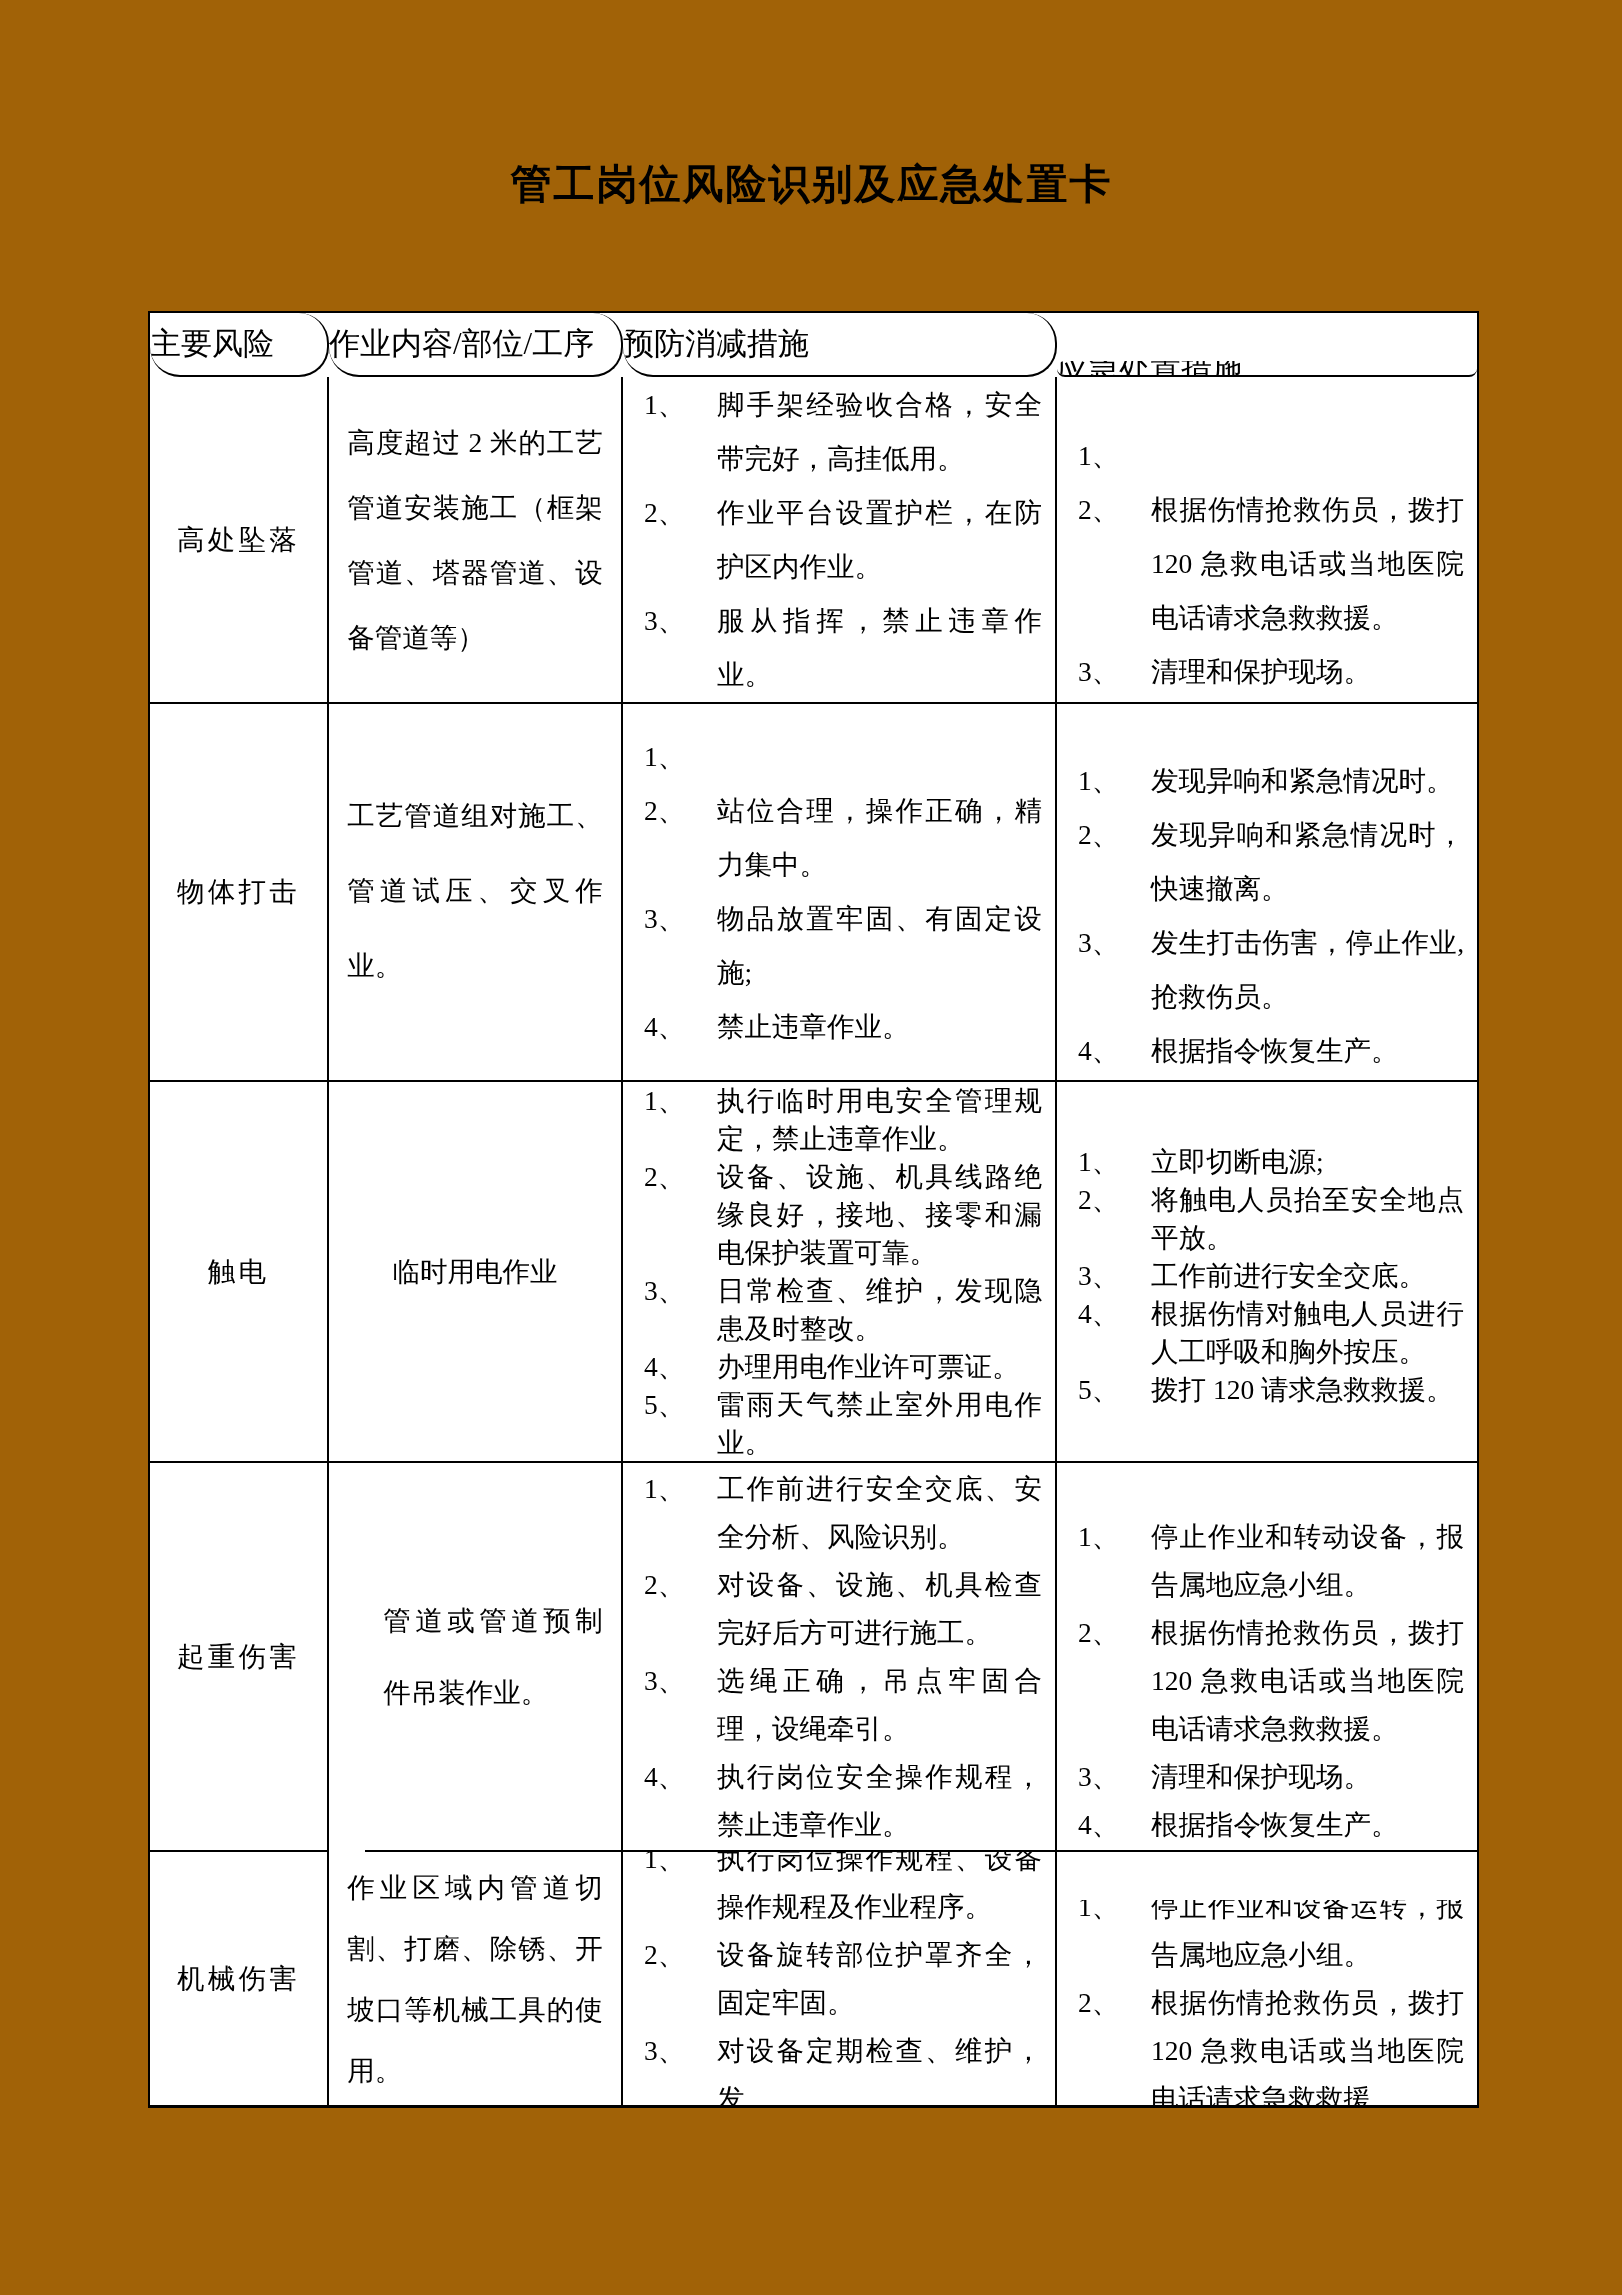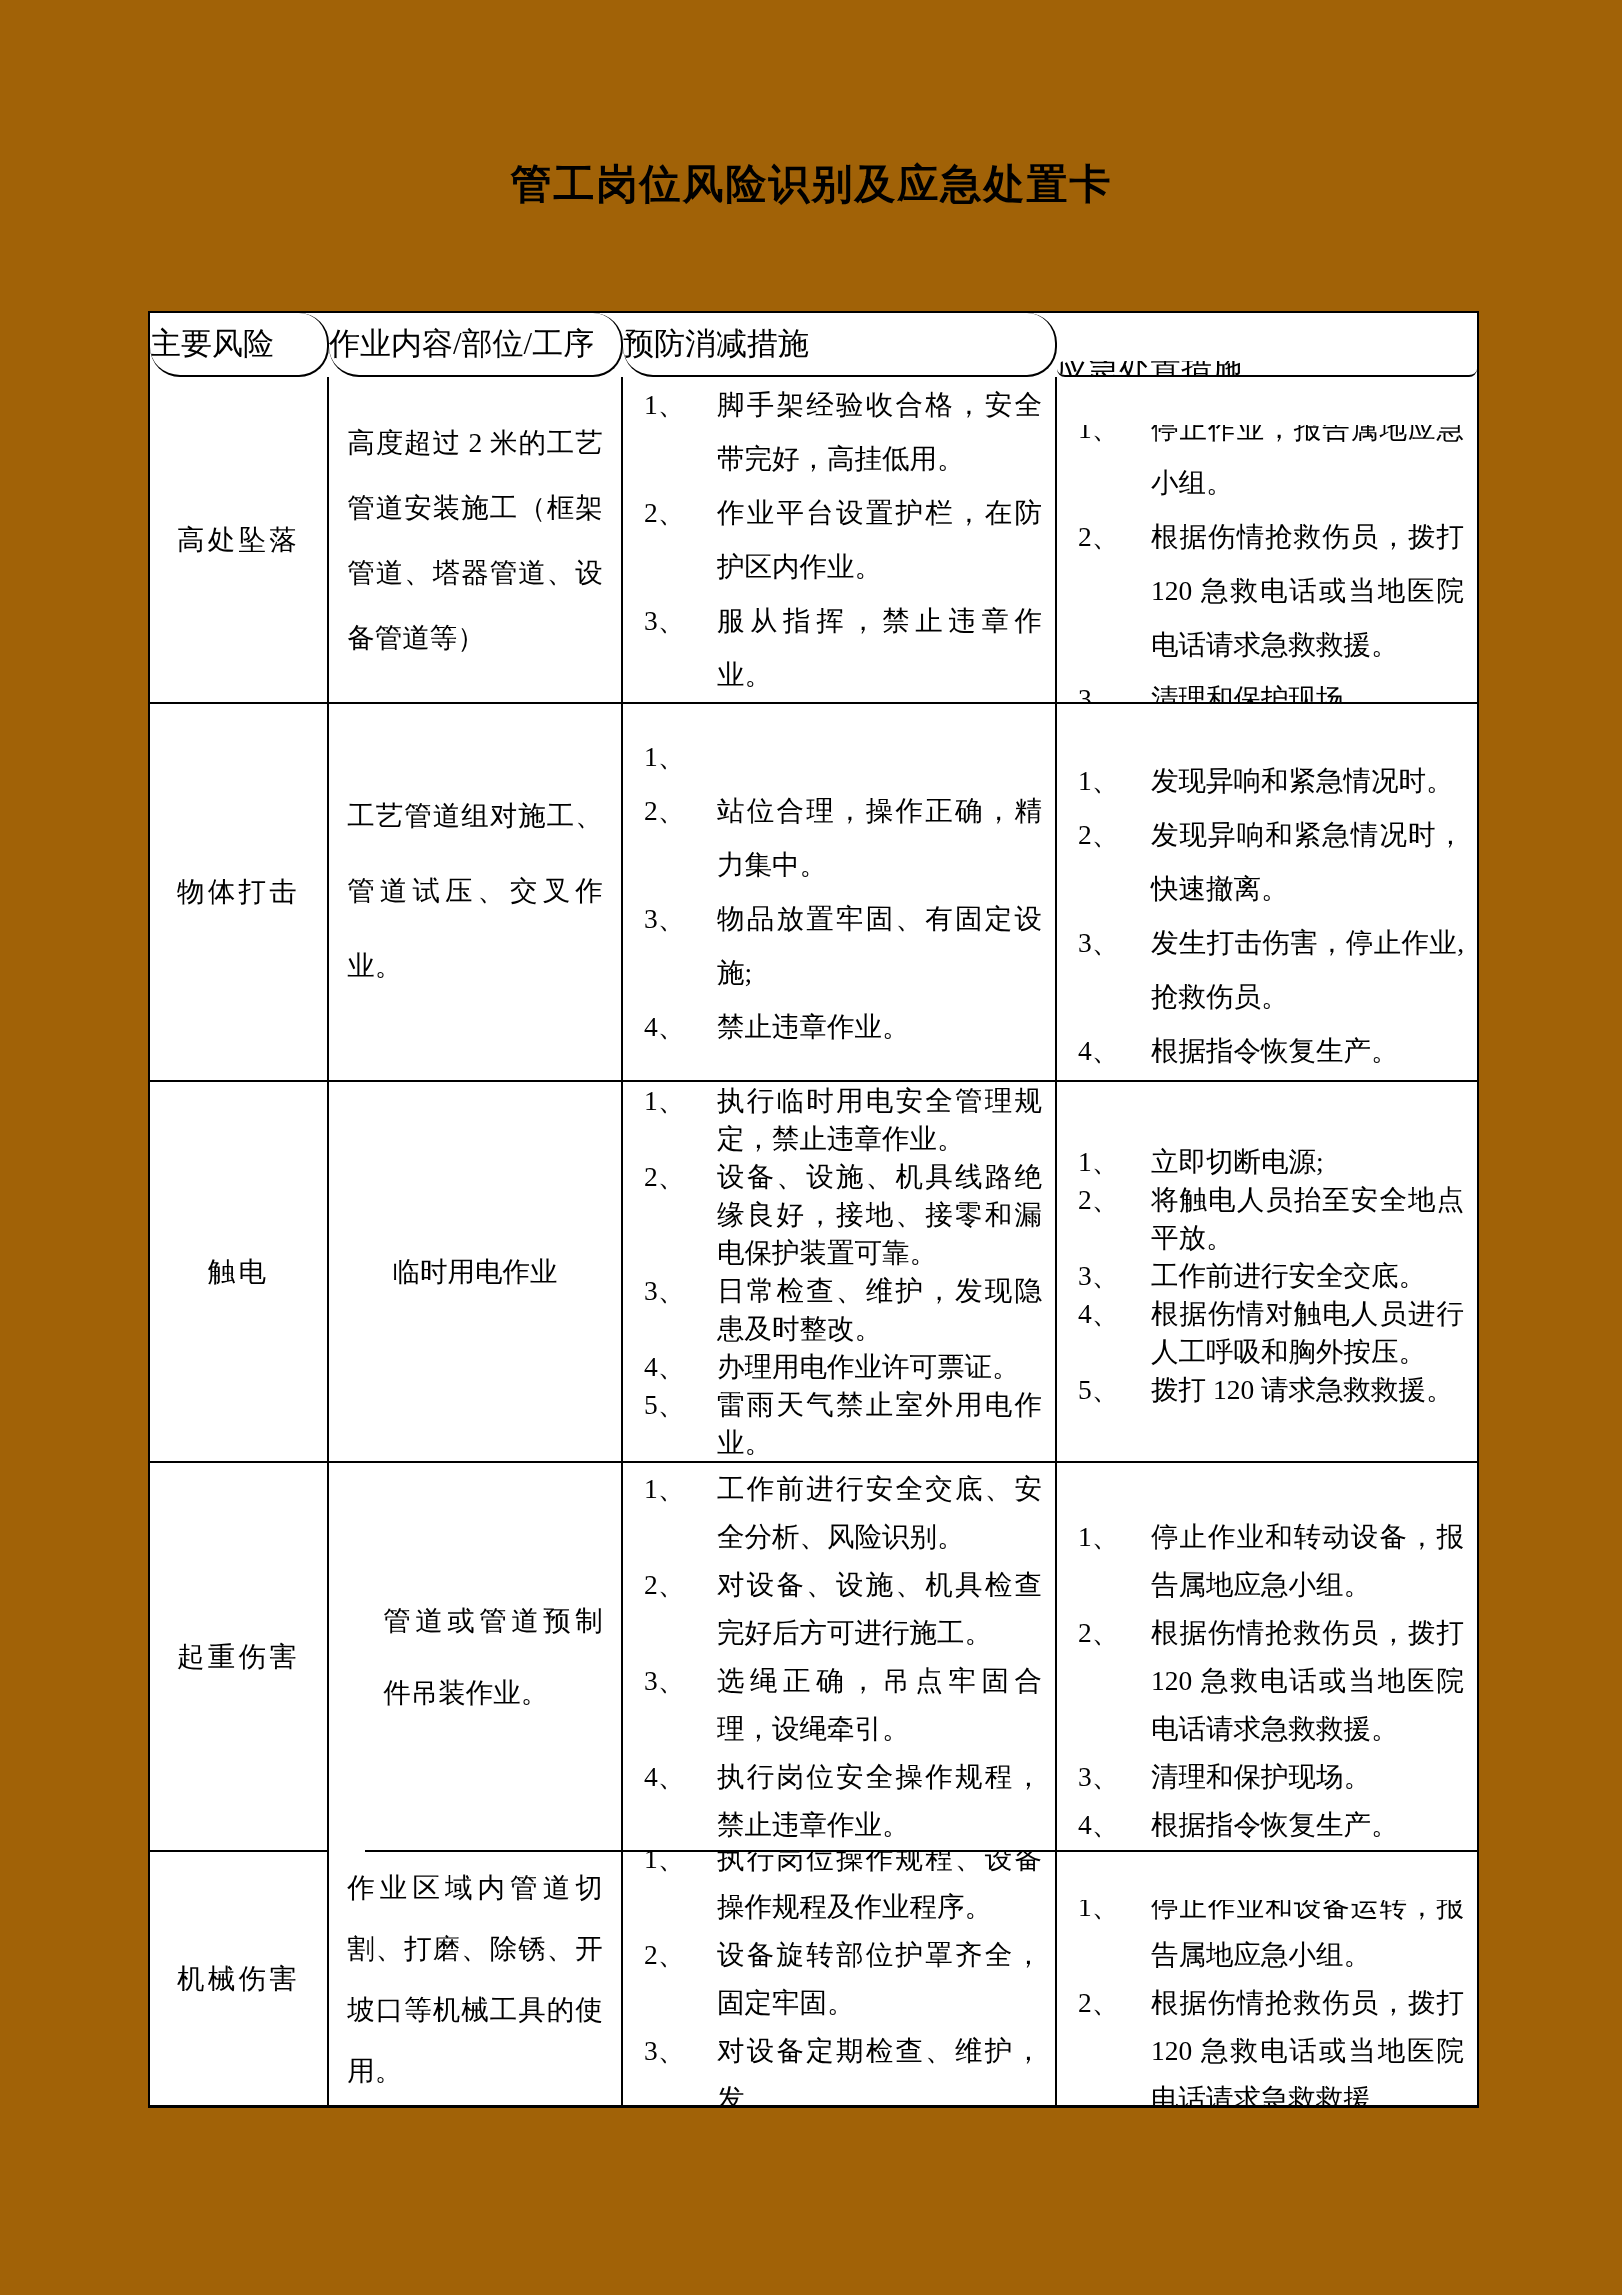--- a/index.html
+++ b/index.html
@@ -98,21 +98,20 @@
             <span class="txt">作业平台设置护栏，在防护区内作业。</span>
           </div>
         <div class="li">
             <span class="num">3、</span>
             <span class="txt">服从指挥，禁止违章作业。</span>
           </div>
       </div>
       <div class="cell list-cell lh83 last">
         <div class="li">
             <span class="num">1、</span>
-            <span class="txt">停止作业，报告属地应急小组。</span>
           </div>
         <div class="li">
             <span class="num">2、</span>
             <span class="txt">根据伤情抢救伤员，拨打 120 急救电话或当地医院电话请求急救救援。</span>
           </div>
         <div class="li">
             <span class="num">3、</span>
             <span class="txt">清理和保护现场。</span>
           </div>
       </div>

